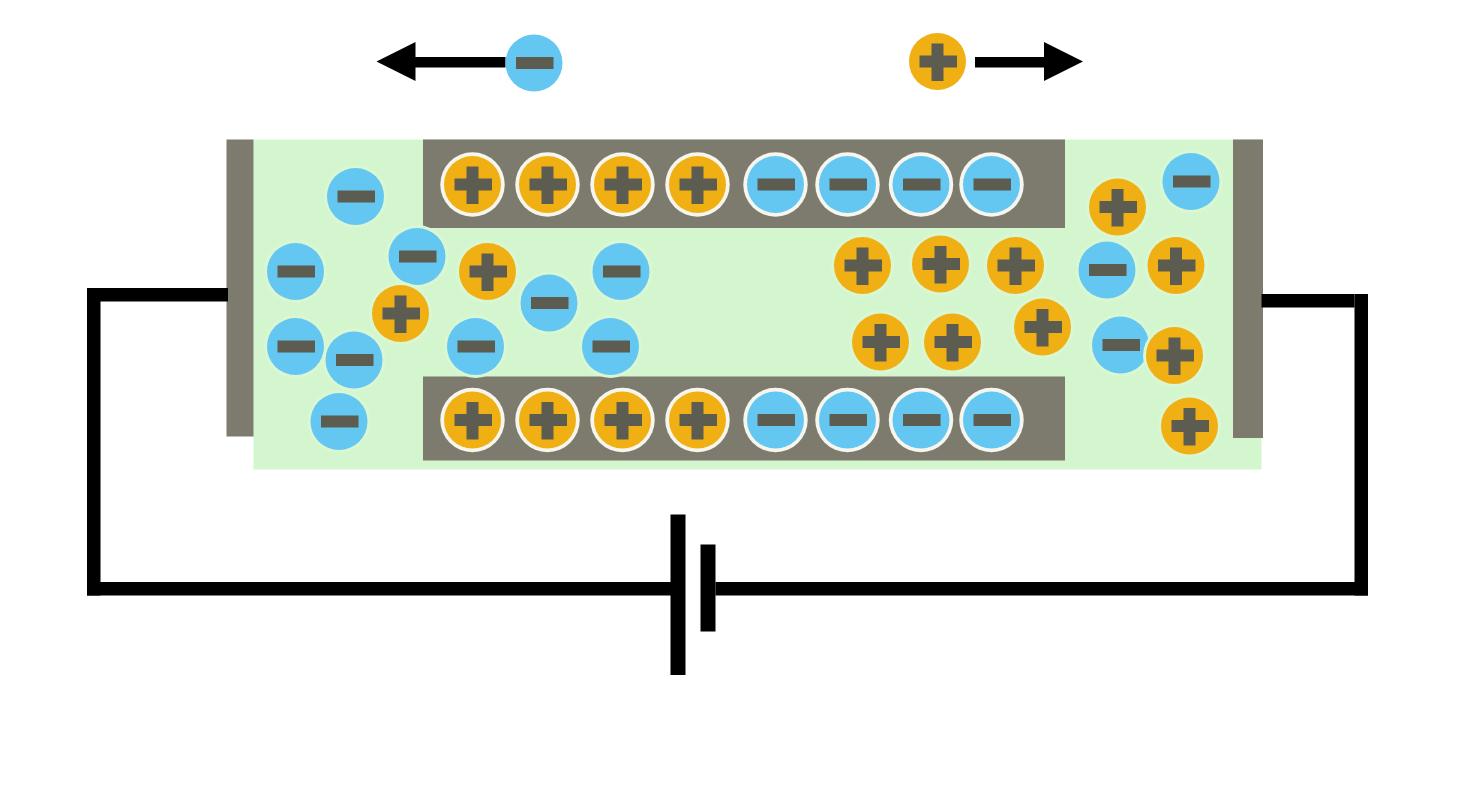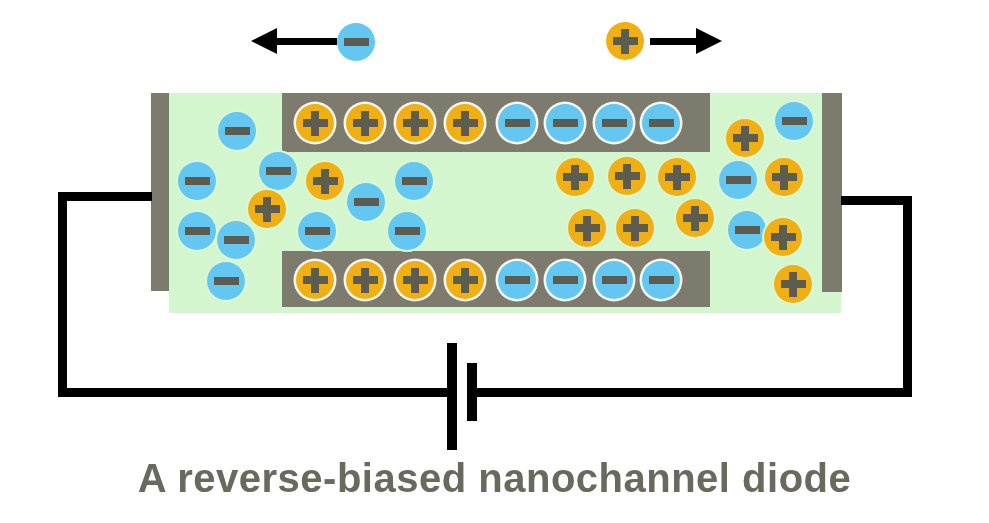--- a/index.html
+++ b/index.html
@@ -111,14 +111,13 @@
       <span class="ion plus ion--soft" style="left: 627px; top: 176px;"></span>
       <span class="ion plus ion--soft" style="left: 677px; top: 177px;"></span>
       <span class="ion plus ion--soft" style="left: 784px; top: 177px;"></span>
       <span class="ion plus ion--soft" style="left: 587px; top: 228px;"></span>
       <span class="ion plus ion--soft" style="left: 635px; top: 228px;"></span>
       <span class="ion plus ion--soft" style="left: 695px; top: 218px;"></span>
       <span class="ion plus ion--soft" style="left: 783px; top: 237px;"></span>
       <span class="ion plus ion--soft" style="left: 793px; top: 284px;"></span>
     </div>
 
-  <div class="caption">A reverse-biased nanochannel diode</div>
 </div>
 
 </body></html>

